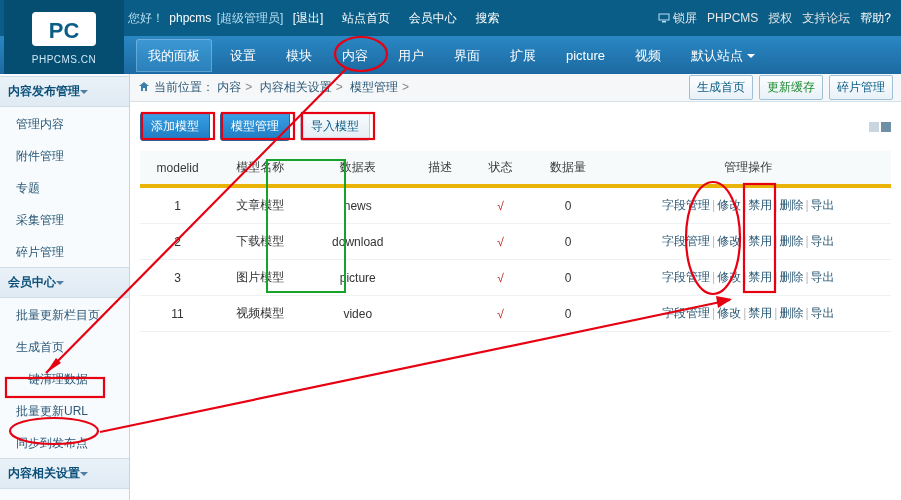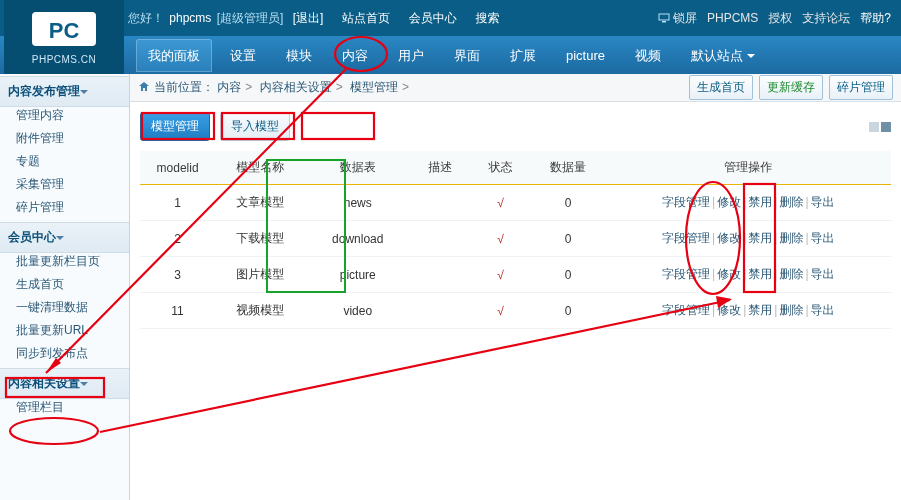--- a/index.html
+++ b/index.html
@@ -26,21 +26,21 @@
 .tab{padding:8px 12px 7px;color:#fff;font-size:13px;border-radius:3px 3px 0 0;position:relative}
 .tab.active{background:linear-gradient(#3c98d3,#2a80ba);box-shadow:inset 0 0 0 1px rgba(255,255,255,.25)}
 .tab.default-site::after{content:"";display:inline-block;margin-left:4px;border:4px solid transparent;border-top-color:#fff;vertical-align:-2px}
 .menubar-right{flex:1}
 
 
 .columns{display:flex;height:calc(500px - 74px)}
 .sidebar{width:130px;border-right:1px solid #c6d4de;background:#f7fbfe;padding:2px 0;overflow:hidden}
 .side-head{background:linear-gradient(#eaf2f8,#dfeaf3);border-top:1px solid #d0dde7;border-bottom:1px solid #d0dde7;color:#0b4f78;font-weight:bold;padding:6px 8px;display:flex;align-items:center;font-size:12px}
 .side-head .chev{width:0;height:0;border:4px solid transparent;border-top-color:#4e7fa2;margin-top:4px}
-.side-item{display:block;padding:0 8px 6px 16px;color:#2b5876;cursor:pointer}
+.side-item{display:block;padding:9px 8px 6px 16px;color:#2b5876;cursor:pointer}
 
 
 .main{flex:1;display:flex;flex-direction:column;overflow:hidden}
 .crumbbar{height:28px;background:#f5f7f9;border-bottom:1px solid #d6e0e8;display:flex;align-items:center;padding:0 8px;color:#2b5876}
 .crumbbar .home{color:#3c7fab;margin-right:4px}
 .crumbbar .cr a{color:#2b5876}
 .crumbbar .cr .sep{margin:0 4px;color:#888}
 .crumbbar .spacer{flex:1}
 .crumbbar .rbtns{display:flex;gap:6px}
 .btn-sm{display:inline-block;padding:3px 7px;border:1px solid #9fc0d6;border-radius:2px;background:linear-gradient(#fdfeff,#e8f1f8);color:#0a5d86;font-size:12px}
@@ -49,21 +49,21 @@
 .actionrow{padding:10px 10px 6px;display:flex;align-items:center;gap:10px}
 .mbtn{display:inline-block;padding:5px 10px;font-size:12px;border-radius:3px;border:1px solid transparent}
 .mbtn.prim{background:linear-gradient(#3aa0e6,#1e7cc2);color:#fff;border-color:#1a6aa7}
 .mbtn.sec{background:linear-gradient(#f7fbfe,#e4eef5);color:#0a5d86;border-color:#b9cfdf}
 .gridicon{margin-left:auto;display:inline-flex;gap:2px}
 .gridicon span{width:10px;height:10px;background:#c9d6df}
 .gridicon span.on{background:#6e8fa5}
 
 
 .tbl{width:calc(100% - 20px);margin:4px 10px 0;border-collapse:collapse}
-.tbl th{font-weight:normal;color:#3a3a3a;padding:8px 4px;border-bottom:1px solid #eab308;font-size:12px;text-align:center;background:#f7fafb}
+.tbl th{font-weight:normal;color:#3a3a3a;padding:8px 4px;border-bottom:4px solid #eab308;font-size:12px;text-align:center;background:#f7fafb}
 .tbl td{padding:9px 4px;border-bottom:1px solid #eef2f5;color:#333;text-align:center;font-size:12px}
 .tbl td.ops{white-space:nowrap}
 .tbl td.ops a{color:#2b5876}
 .tbl td.ops .pipe{color:#bbb;margin:0 2px}
 .chk{color:#c02020}
 
 
 svg.ann{position:absolute;left:0;top:0;width:901px;height:500px;pointer-events:none}
 .ann .stroke{fill:none;stroke:#e60012;stroke-width:2.2}
 .ann .poly{fill:#e60012}
@@ -168,20 +168,21 @@
       </span>
       <div class="spacer"></div>
       <div class="rbtns">
         <a class="btn-sm">生成首页</a>
         <a class="btn-sm green">更新缓存</a>
         <a class="btn-sm">碎片管理</a>
       </div>
     </div>
 
     <div class="actionrow">
+      <a class="mbtn prim">添加模型</a>
       <a class="mbtn prim">模型管理</a>
       <a class="mbtn sec">导入模型</a>
       <span class="gridicon">
         <span></span>
           <span class="on"></span>
       </span>
     </div>
 
     <table class="tbl">
       <thead>

